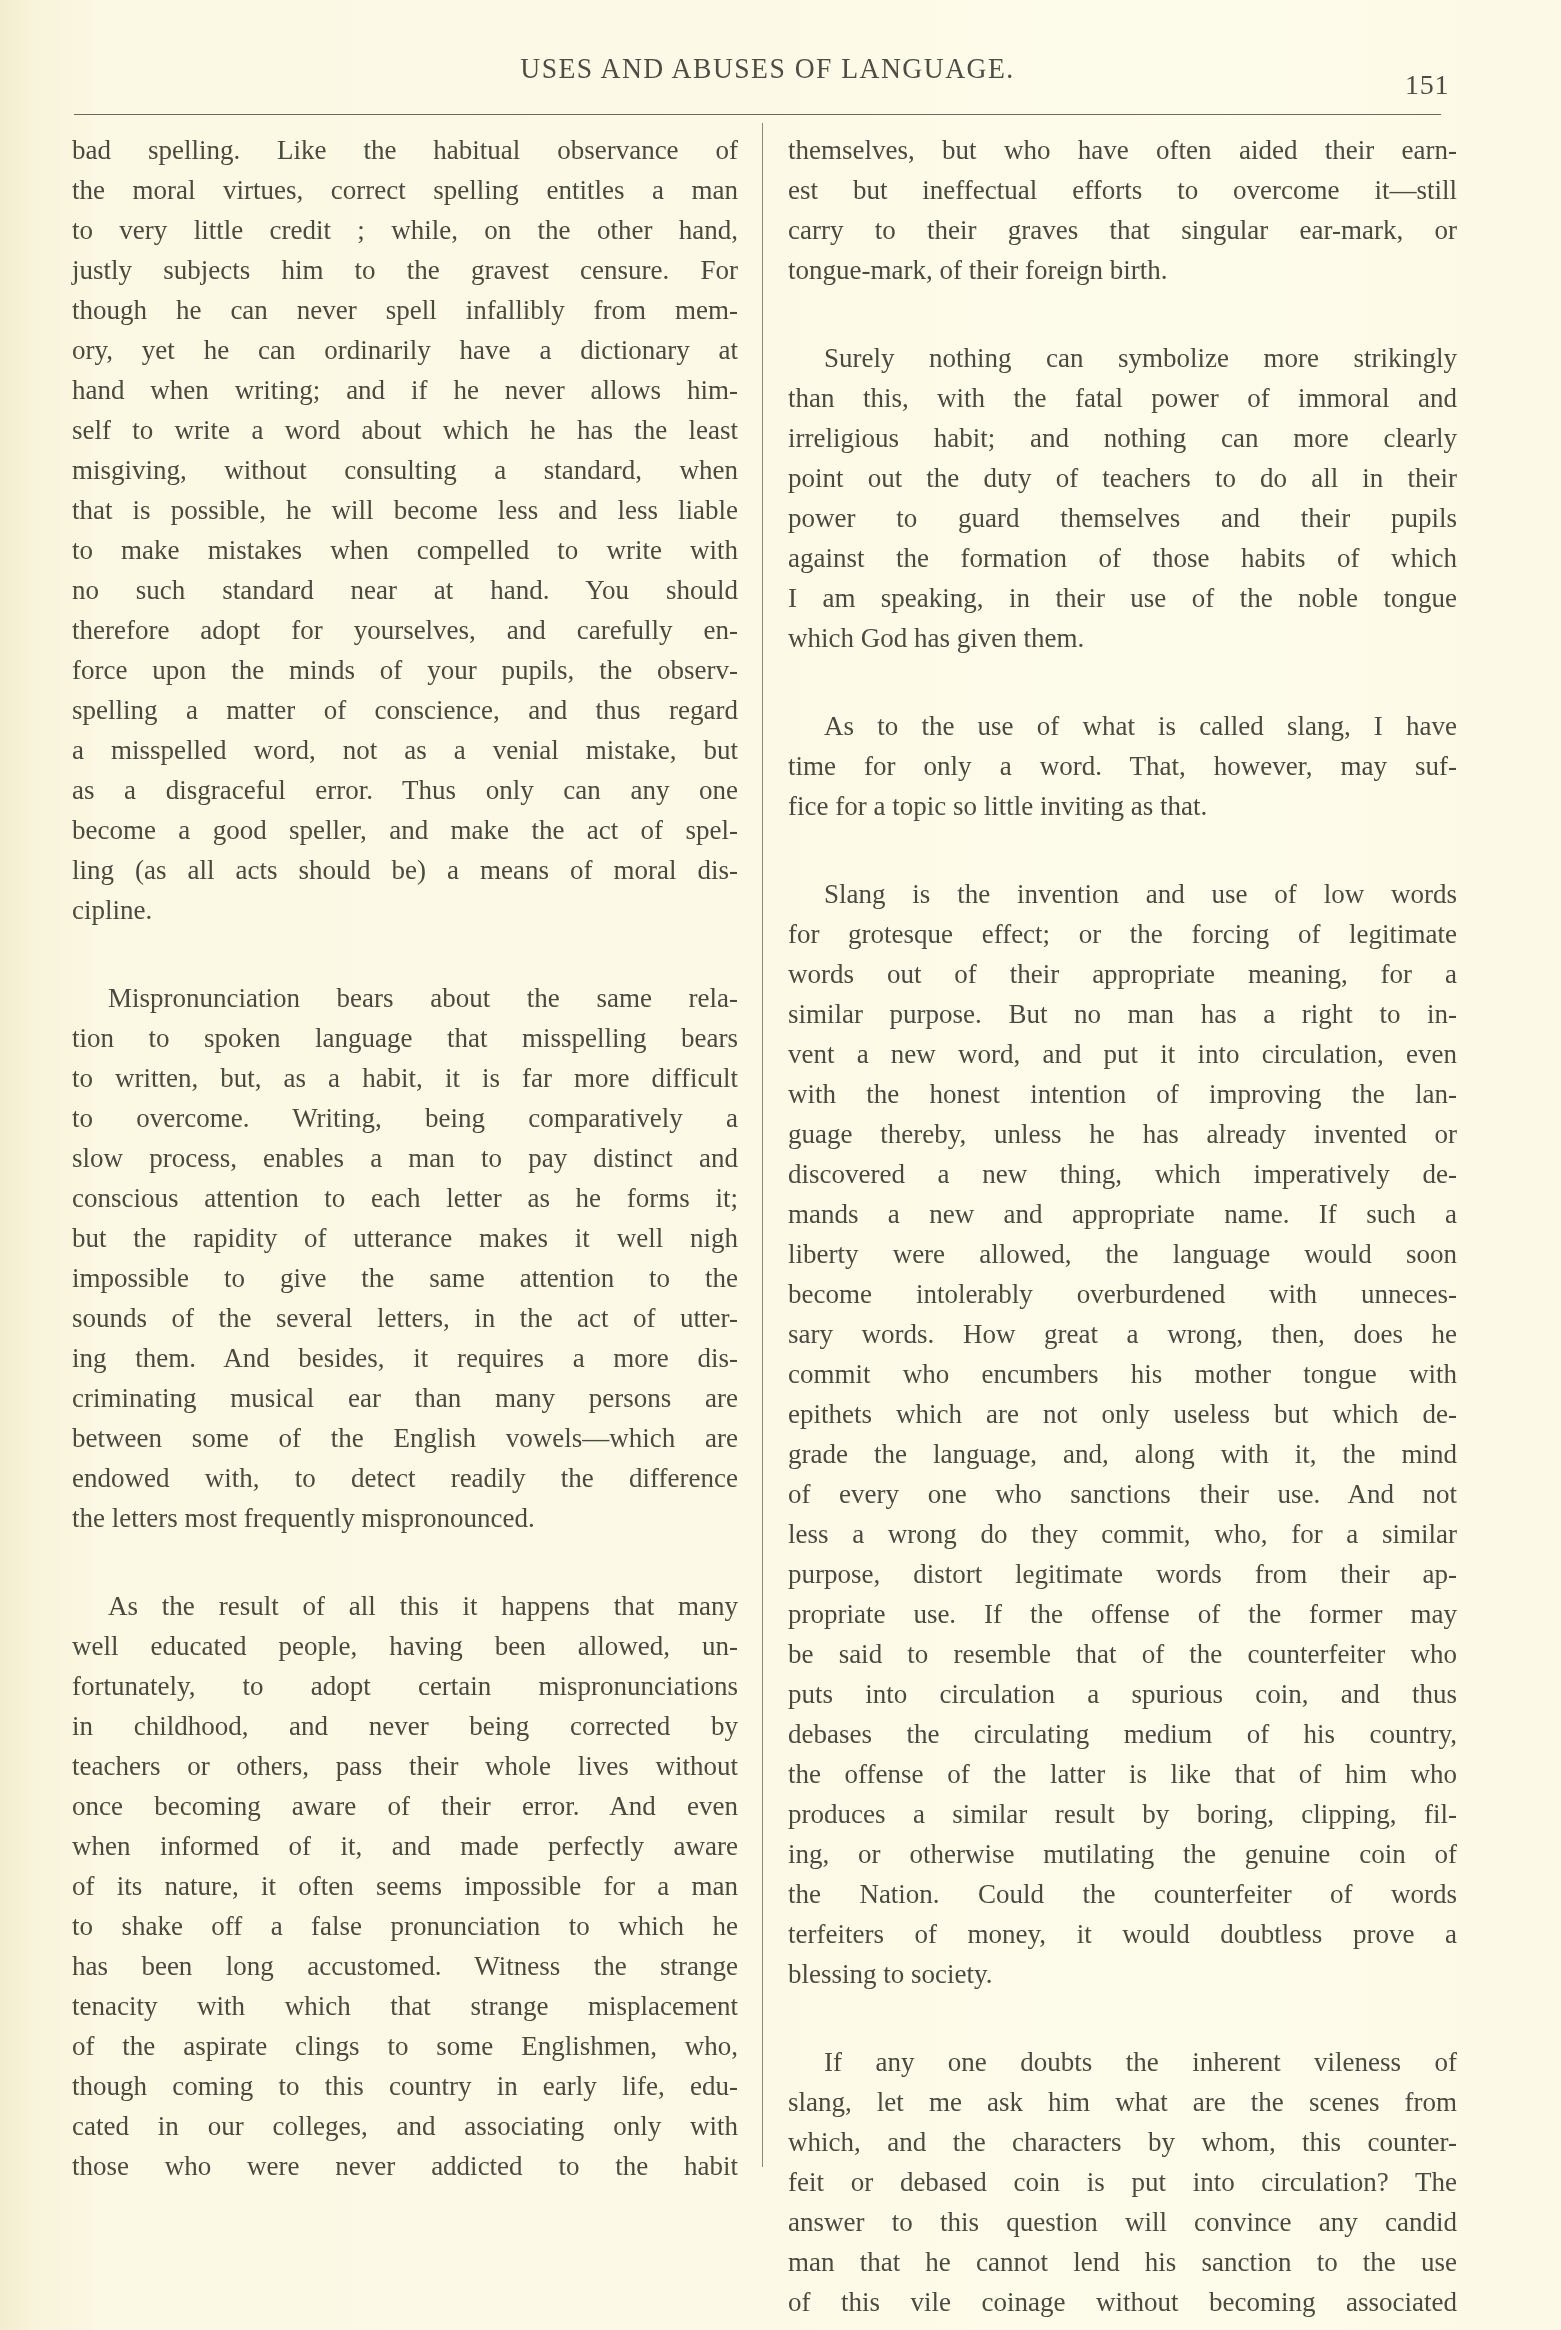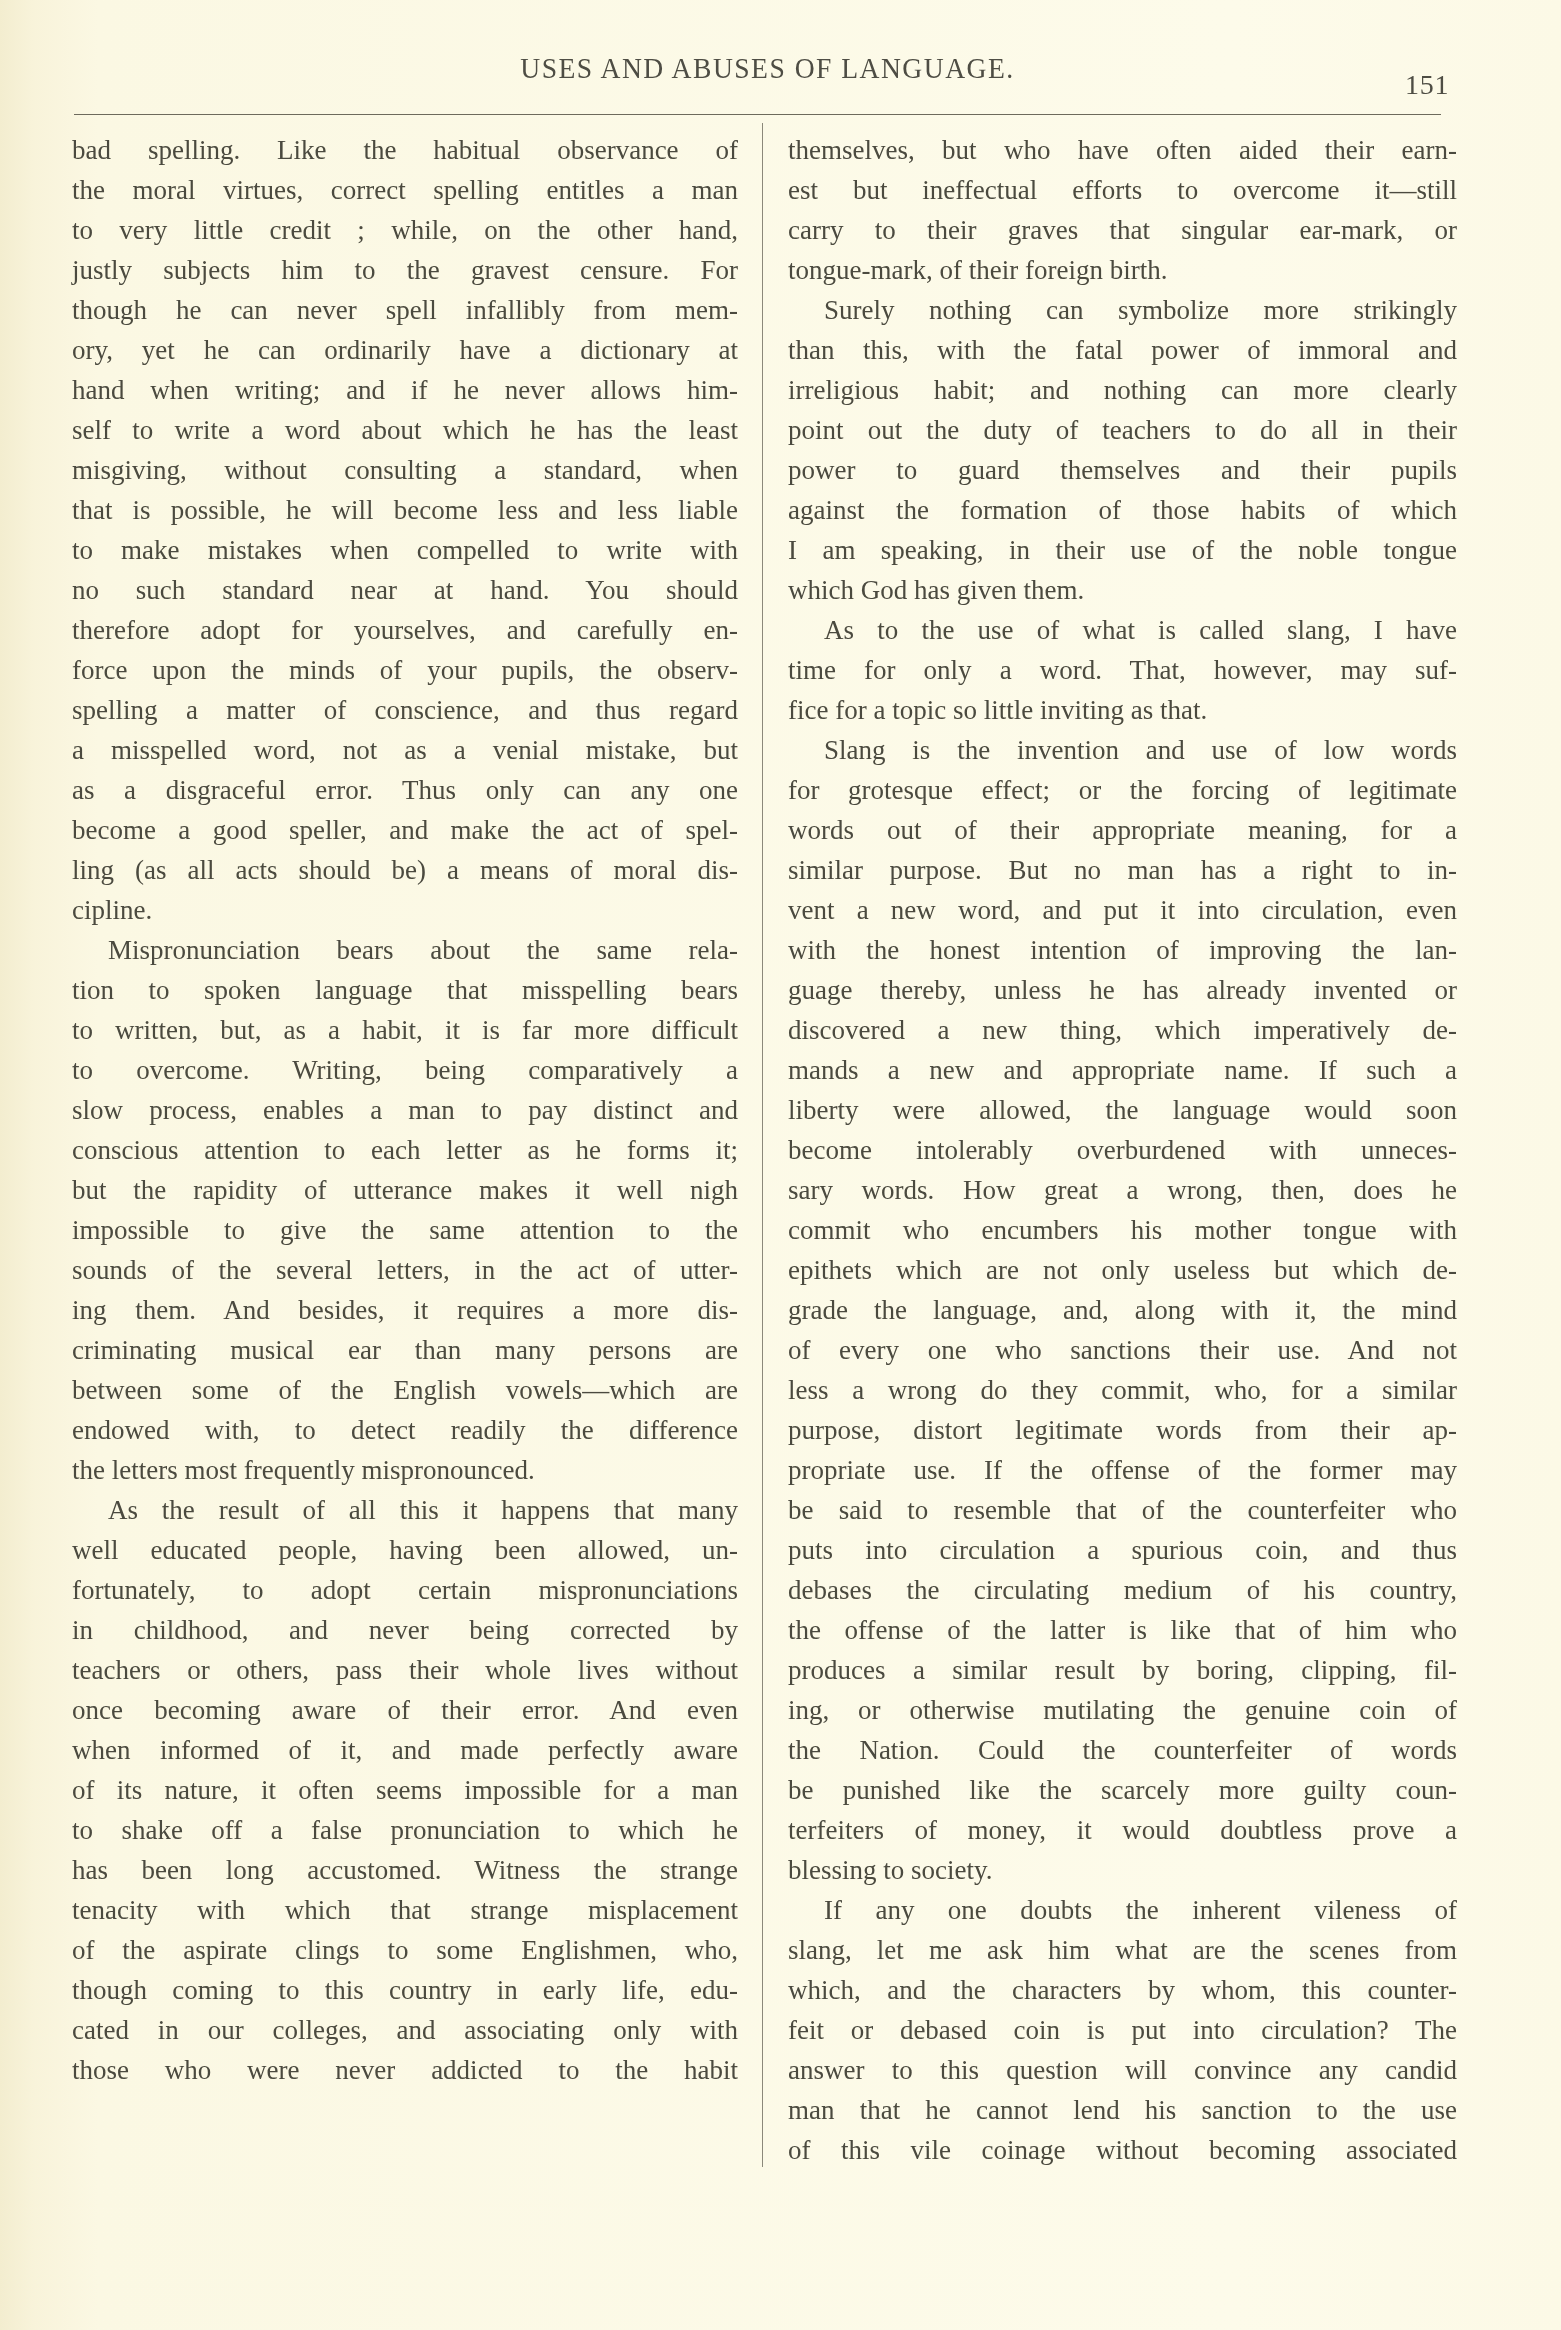--- a/index.html
+++ b/index.html
@@ -66,21 +66,21 @@
     display: block;
     height: 40px;
     line-height: 40px;
     font-size: 27px;
     text-align: justify;
     text-align-last: justify;
     white-space: nowrap;
     overflow: visible;
   }
   .line.last { text-align-last: left; }
-  .line.indent { padding-left: 36px; }
+  .line.indent { padding-left: 36px; margin-top: 48px; }
 </style>
 </head>
 <body>
 
 <div class="running-head">
   <div class="running-title">USES AND ABUSES OF LANGUAGE.</div>
   <div class="page-number">151</div>
 </div>
 <div class="head-rule"></div>
 <div class="column-divider"></div>
@@ -171,21 +171,20 @@
     <div class="line">less a wrong do they commit, who, for a similar</div>
     <div class="line">purpose, distort legitimate words from their ap-</div>
     <div class="line">propriate use.   If the offense of the former may</div>
     <div class="line">be said to resemble that of the counterfeiter who</div>
     <div class="line">puts into circulation a spurious coin, and thus</div>
     <div class="line">debases the circulating medium of his country,</div>
     <div class="line">the offense of the latter is like that of him who</div>
     <div class="line">produces a similar result by boring, clipping, fil-</div>
     <div class="line">ing, or otherwise mutilating the genuine coin of</div>
     <div class="line">the Nation.   Could the counterfeiter of words</div>
-    <div class="line">be punished like the scarcely more guilty coun-</div>
     <div class="line">terfeiters of money, it would doubtless prove a</div>
     <div class="line last">blessing to society.</div>
     <div class="line indent">If any one doubts the inherent vileness of</div>
     <div class="line">slang, let me ask him what are the scenes from</div>
     <div class="line">which, and the characters by whom, this counter-</div>
     <div class="line">feit or debased coin is put into circulation?   The</div>
     <div class="line">answer to this question will convince any candid</div>
     <div class="line">man that he cannot lend his sanction to the use</div>
     <div class="line">of this vile coinage without becoming associated</div>
   </div>

